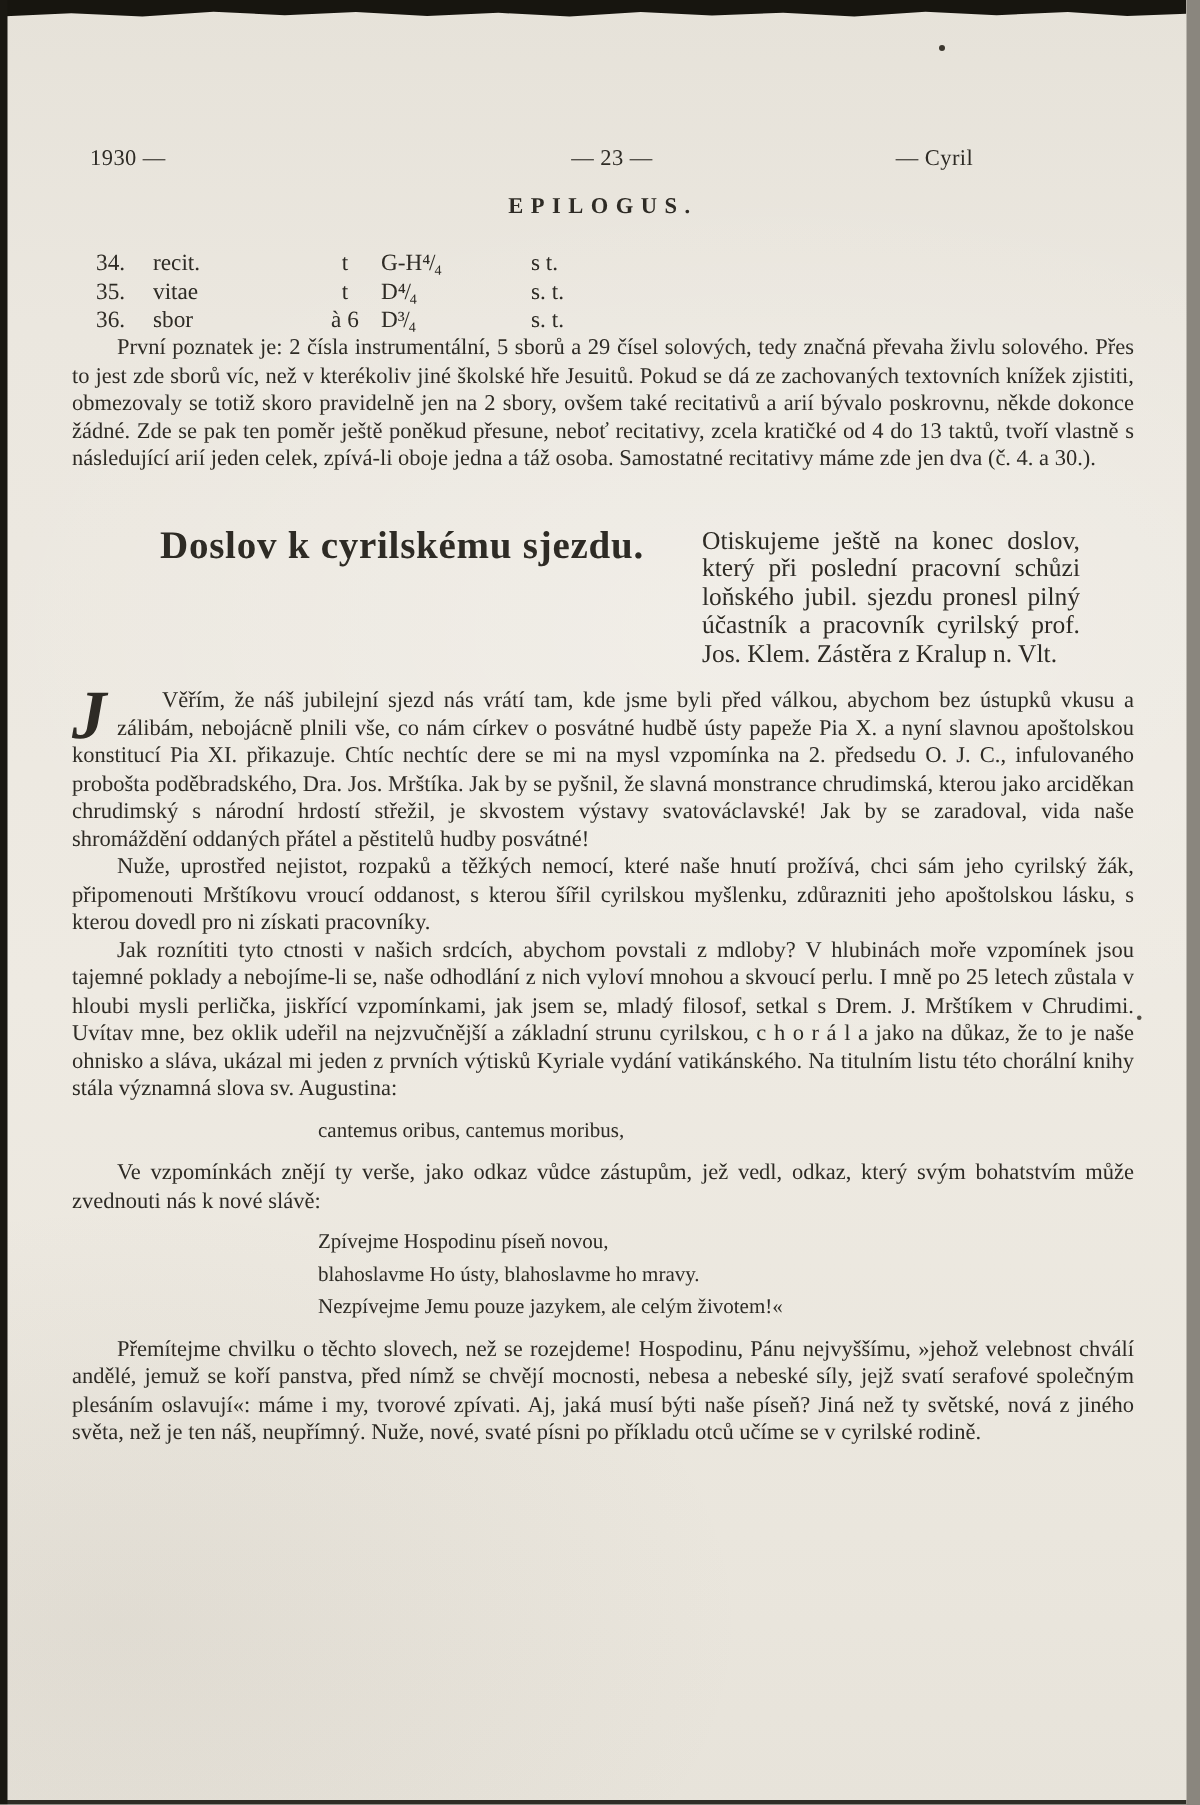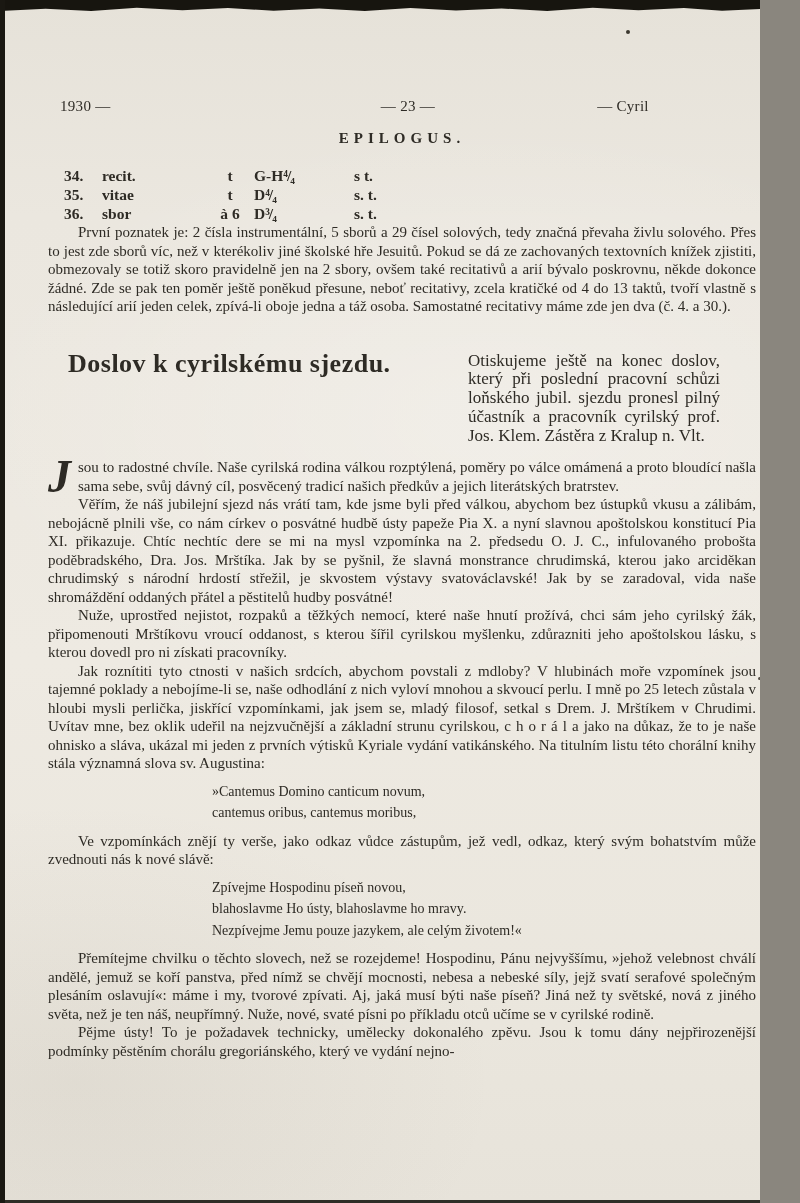--- a/index.html
+++ b/index.html
@@ -1,20 +1,20 @@
 <!DOCTYPE html>
 <html><head>
 <meta charset="utf-8">
 <style>
   html,body{margin:0;padding:0;}
   body{width:800px;background:#8a867e;}
   .page{
-    position:relative;width:732px;height:1203px;overflow:hidden;
+    position:relative;width:791px;height:1203px;overflow:hidden;
     background:linear-gradient(180deg,#e6e2d9 0%,#ebe7df 18%,#eeeae2 55%,#eae6dd 85%,#e7e3da 100%);
-    font-family:"Liberation Serif", serif;color:#2e2b25;padding-left:28px;
+    font-family:"Liberation Serif", serif;color:#2e2b25;
   }
   .paper-shade{position:absolute;inset:0;pointer-events:none;
     background:radial-gradient(ellipse 900px 500px at 65% 35%, rgba(255,255,255,.25), rgba(0,0,0,0) 60%),
                radial-gradient(ellipse 600px 400px at 10% 90%, rgba(120,110,95,.08), rgba(0,0,0,0) 70%);}
   .edge-top{position:absolute;top:0;left:0;width:100%;height:13px;background:#17150f;
     clip-path:polygon(0 0,100% 0,100% 70%,95% 82%,90% 62%,84% 78%,78% 60%,72% 84%,66% 65%,60% 80%,54% 62%,48% 85%,42% 66%,36% 82%,30% 62%,24% 78%,18% 60%,12% 84%,6% 68%,0 85%);}
   .edge-left{position:absolute;top:0;left:0;width:5px;height:100%;background:#1a1812;}
   .edge-bottom{position:absolute;bottom:0;left:0;width:100%;height:3px;background:#1b1913;opacity:.9;}
   .speck{position:absolute;left:626px;top:30px;width:4px;height:4px;border-radius:50%;background:#3c382f;}
   .speck2{position:absolute;left:758px;top:677px;width:3px;height:3px;border-radius:50%;background:#57524a;}
@@ -22,34 +22,34 @@
   .content{position:absolute;left:48px;top:98px;width:708px;}
 
   .running-head{display:flex;align-items:baseline;font-size:15px;letter-spacing:.3px;}
   .rh-left{width:210px;padding-left:12px;}
   .rh-center{flex:1;text-align:center;}
   .rh-right{width:210px;text-align:center;padding-right:56px;box-sizing:border-box;}
 
   .epilogus{margin:15px 0 0;text-align:center;font-size:15px;font-weight:bold;letter-spacing:5px;}
 
   .works-table{margin:19px 0 0 16px;font-size:15.5px;line-height:19px;}
-  .trow{display:flex;font-weight:bold;}
+  .trow{display:flex;}
   .c-no{width:38px;}
   .c-name{width:104px;}
   .c-scoring{width:48px;text-align:center;}
   .c-key{width:100px;}
   .c-time{letter-spacing:-1px;}
 
   .para{margin:0;text-align:justify;font-size:15px;line-height:18.5px;text-indent:30px;}
   .intro{}
 
   .article-head{display:flex;margin-top:22px;}
   .ah-left{flex:1;}
   .author{font-size:15px;letter-spacing:1.5px;}
-  .title{font-size:26px;font-weight:bold;margin:11px 0 0 20px;letter-spacing:.5px;}
+  .title{font-size:26px;font-weight:bold;margin:11px 0 0 20px;letter-spacing:.5px;text-align:center;}
   .note{width:252px;margin:14px 36px 0 0;font-size:17px;line-height:18.8px;text-align:justify;}
 
   .first{text-indent:0;margin-top:13px;}
   .dropcap{float:left;font-size:46px;line-height:32px;font-style:italic;font-weight:bold;margin:3px 7px 0 0;}
 
   .quote{margin:8px 0 8px 164px;font-size:14px;line-height:21.5px;}
 </style>
 </head>
 <body>
 
@@ -97,36 +97,34 @@
 
     <p class="para intro">První poznatek je: 2 čísla instrumentální, 5 sborů a 29 čísel solových, tedy značná převaha živlu solového. Přes to jest zde sborů víc, než v kterékoliv jiné školské hře Jesuitů. Pokud se dá ze zachovaných textovních knížek zjistiti, obmezovaly se totiž skoro pravidelně jen na 2 sbory, ovšem také recitativů a arií bývalo poskrovnu, někde dokonce žádné. Zde se pak ten poměr ještě poněkud přesune, neboť recitativy, zcela kratičké od 4 do 13 taktů, tvoří vlastně s následující arií jeden celek, zpívá-li oboje jedna a táž osoba. Samostatné recitativy máme zde jen dva (č. 4. a 30.).</p>
 
     <div class="article-head">
       <div class="ah-left">
         <h1 class="title">Doslov k cyrilskému sjezdu.</h1>
       </div>
       <div class="note">Otiskujeme ještě na konec doslov, který při poslední pracovní schůzi loňského jubil. sjezdu pronesl pilný účastník a pracovník cyrilský prof. Jos. Klem. Zástěra z Kralup n. Vlt.</div>
     </div>
 
-    <p class="para first"><span class="dropcap">J</span><span>sou to radostné chvíle. Naše cyrilská rodina válkou rozptýlená, poměry po válce omámená a proto bloudící našla sama sebe, svůj dávný cíl, posvěcený tradicí našich předkův a jejich literátských bratrstev.</span></p>
+    <p class="para first"><span class="dropcap">J</span></p>
 
     <p class="para">Věřím, že náš jubilejní sjezd nás vrátí tam, kde jsme byli před válkou, abychom bez ústupků vkusu a zálibám, nebojácně plnili vše, co nám církev o posvátné hudbě ústy papeže Pia X. a nyní slavnou apoštolskou konstitucí Pia XI. přikazuje. Chtíc nechtíc dere se mi na mysl vzpomínka na 2. předsedu O. J. C., infulovaného probošta poděbradského, Dra. Jos. Mrštíka. Jak by se pyšnil, že slavná monstrance chrudimská, kterou jako arciděkan chrudimský s národní hrdostí střežil, je skvostem výstavy svatováclavské! Jak by se zaradoval, vida naše shromáždění oddaných přátel a pěstitelů hudby posvátné!</p>
     <p class="para">Nuže, uprostřed nejistot, rozpaků a těžkých nemocí, které naše hnutí prožívá, chci sám jeho cyrilský žák, připomenouti Mrštíkovu vroucí oddanost, s kterou šířil cyrilskou myšlenku, zdůrazniti jeho apoštolskou lásku, s kterou dovedl pro ni získati pracovníky.</p>
     <p class="para">Jak roznítiti tyto ctnosti v našich srdcích, abychom povstali z mdloby? V hlubinách moře vzpomínek jsou tajemné poklady a nebojíme-li se, naše odhodlání z nich vyloví mnohou a skvoucí perlu. I mně po 25 letech zůstala v hloubi mysli perlička, jiskřící vzpomínkami, jak jsem se, mladý filosof, setkal s Drem. J. Mrštíkem v Chrudimi. Uvítav mne, bez oklik udeřil na nejzvučnější a základní strunu cyrilskou, c h o r á l a jako na důkaz, že to je naše ohnisko a sláva, ukázal mi jeden z prvních výtisků Kyriale vydání vatikánského. Na titulním listu této chorální knihy stála významná slova sv. Augustina:</p>
 
     <div class="quote">
-      <div>»Cantemus Domino canticum novum,</div>
       <div>cantemus oribus, cantemus moribus,</div>
     </div>
 
     <p class="para">Ve vzpomínkách znějí ty verše, jako odkaz vůdce zástupům, jež vedl, odkaz, který svým bohatstvím může zvednouti nás k nové slávě:</p>
 
     <div class="quote">
       <div>Zpívejme Hospodinu píseň novou,</div>
       <div>blahoslavme Ho ústy, blahoslavme ho mravy.</div>
       <div>Nezpívejme Jemu pouze jazykem, ale celým životem!«</div>
     </div>
 
     <p class="para">Přemítejme chvilku o těchto slovech, než se rozejdeme! Hospodinu, Pánu nejvyššímu, »jehož velebnost chválí andělé, jemuž se koří panstva, před nímž se chvějí mocnosti, nebesa a nebeské síly, jejž svatí serafové společným plesáním oslavují«: máme i my, tvorové zpívati. Aj, jaká musí býti naše píseň? Jiná než ty světské, nová z jiného světa, než je ten náš, neupřímný. Nuže, nové, svaté písni po příkladu otců učíme se v cyrilské rodině.</p>
-    <p class="para">Pějme ústy! To je požadavek technicky, umělecky dokonalého zpěvu. Jsou k tomu dány nejpřirozenější podmínky pěstěním chorálu gregoriánského, který ve vydání nejno-</p>
 
   </div>
 </div>
 
 </body></html>

